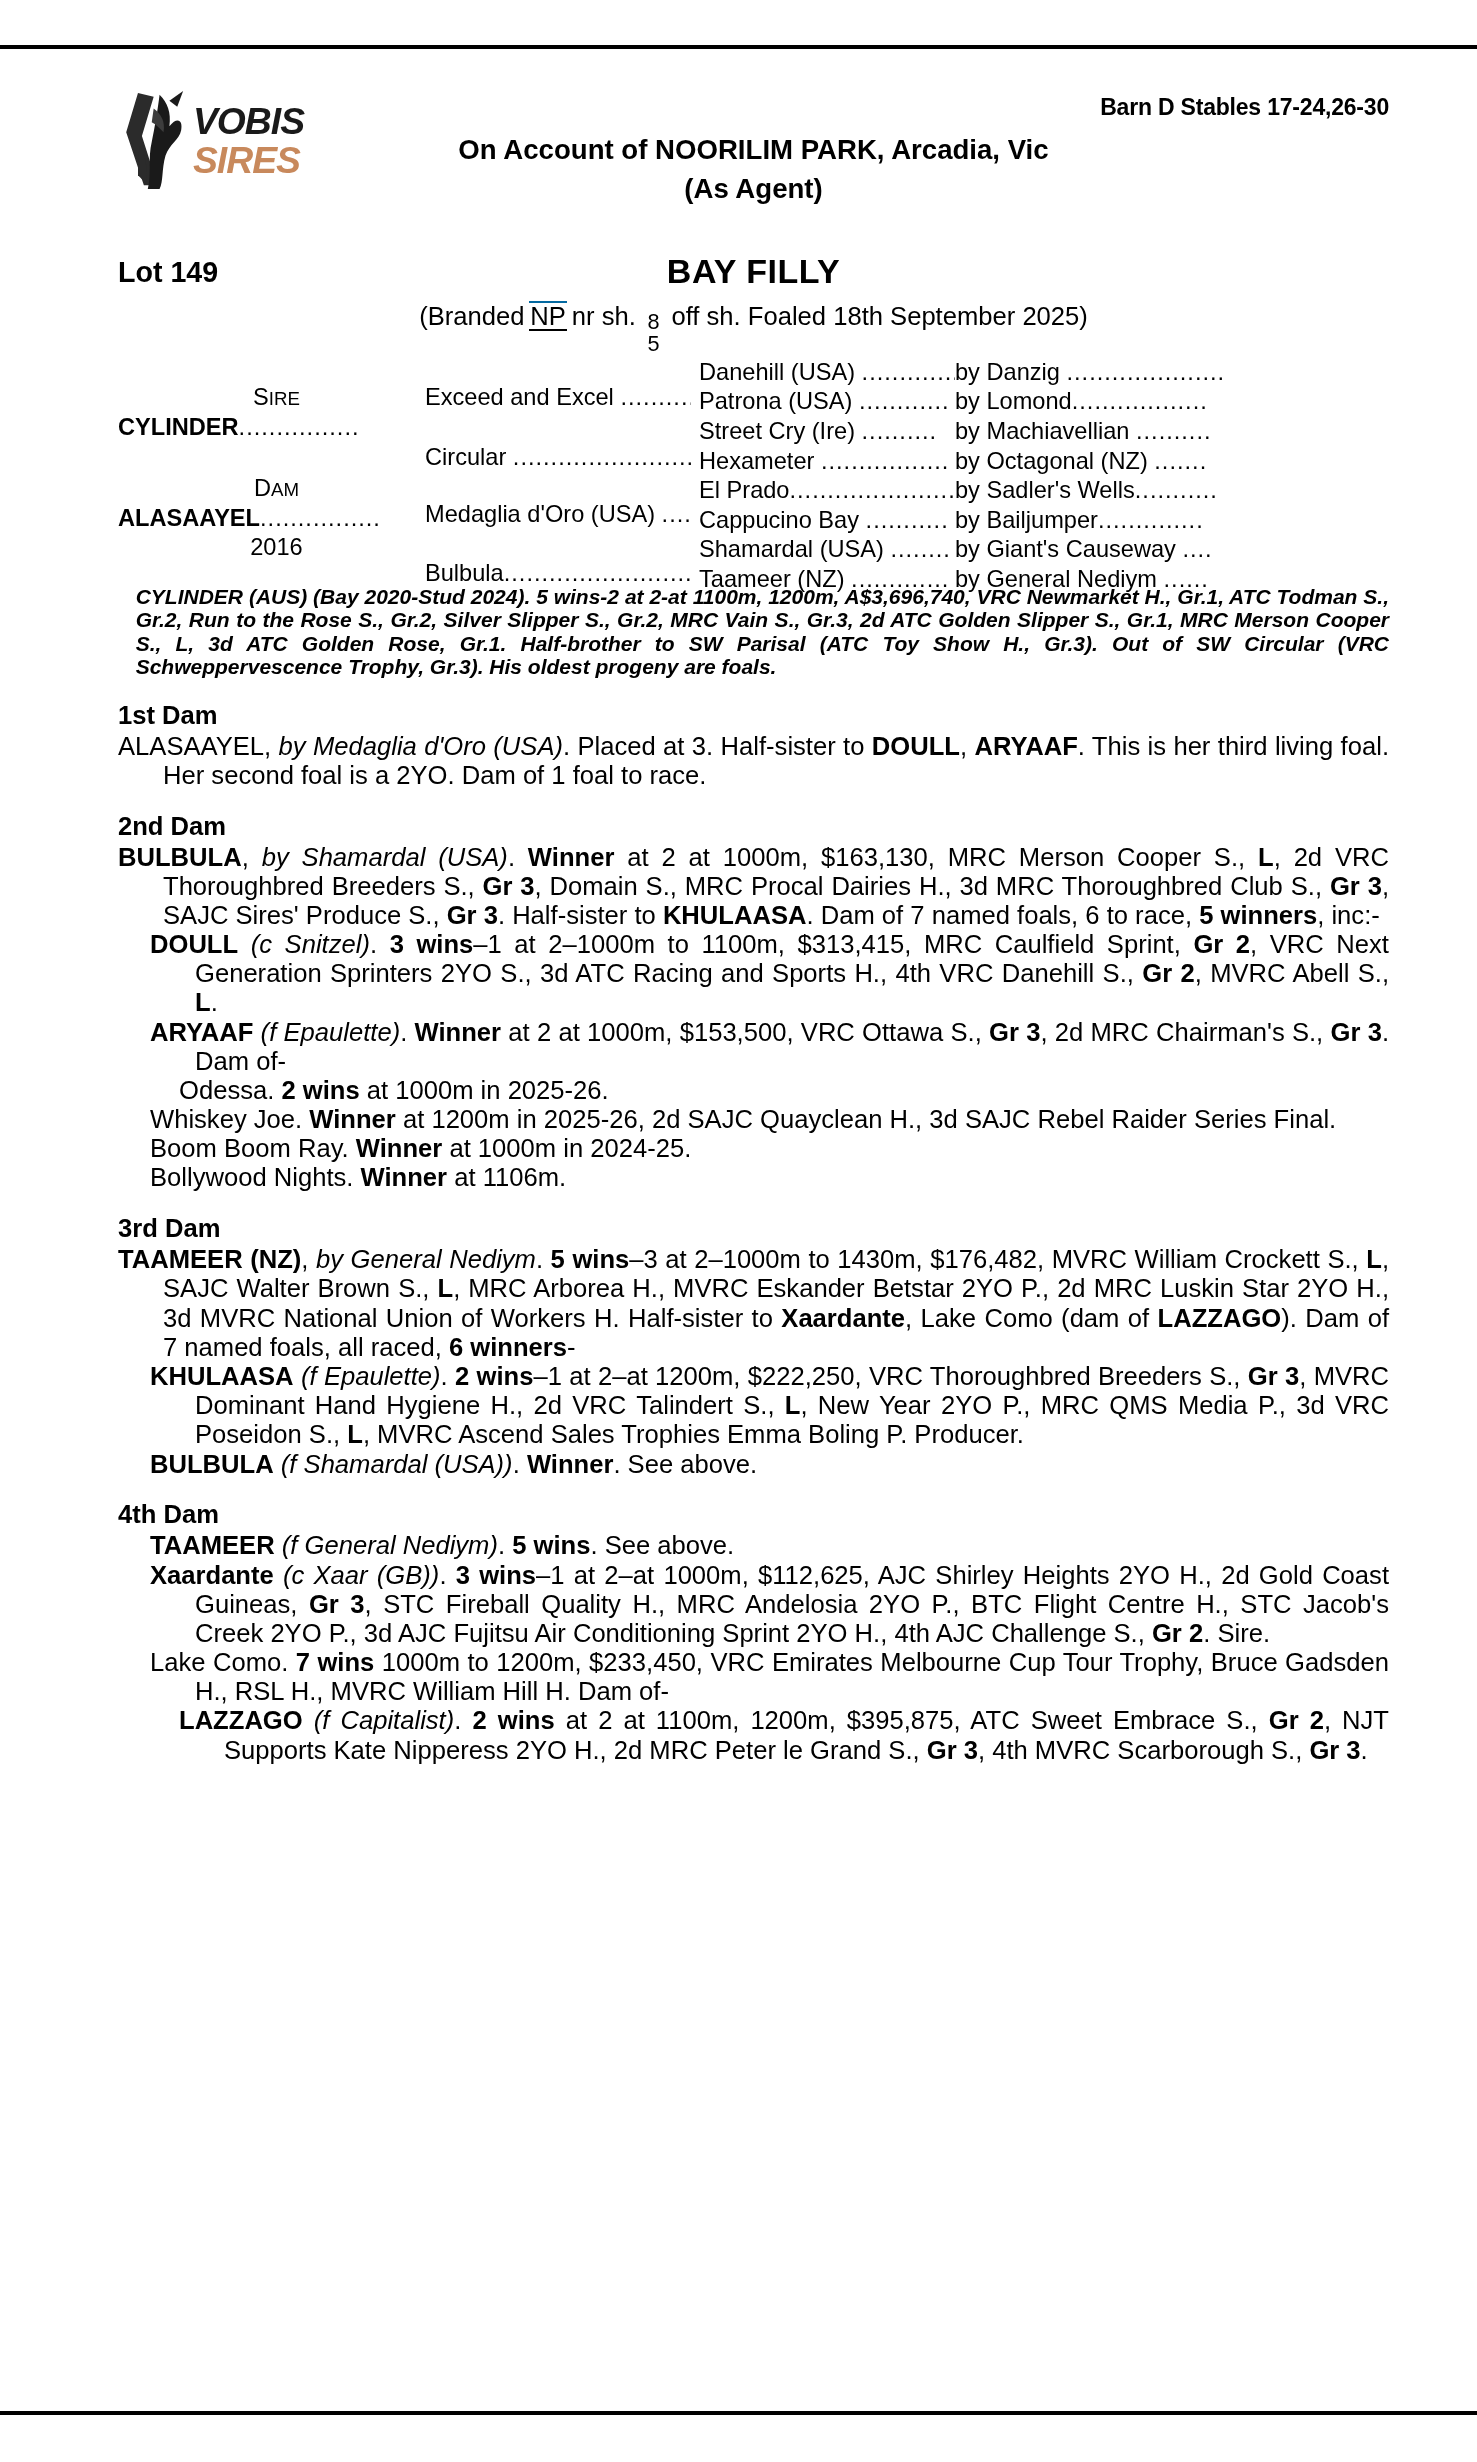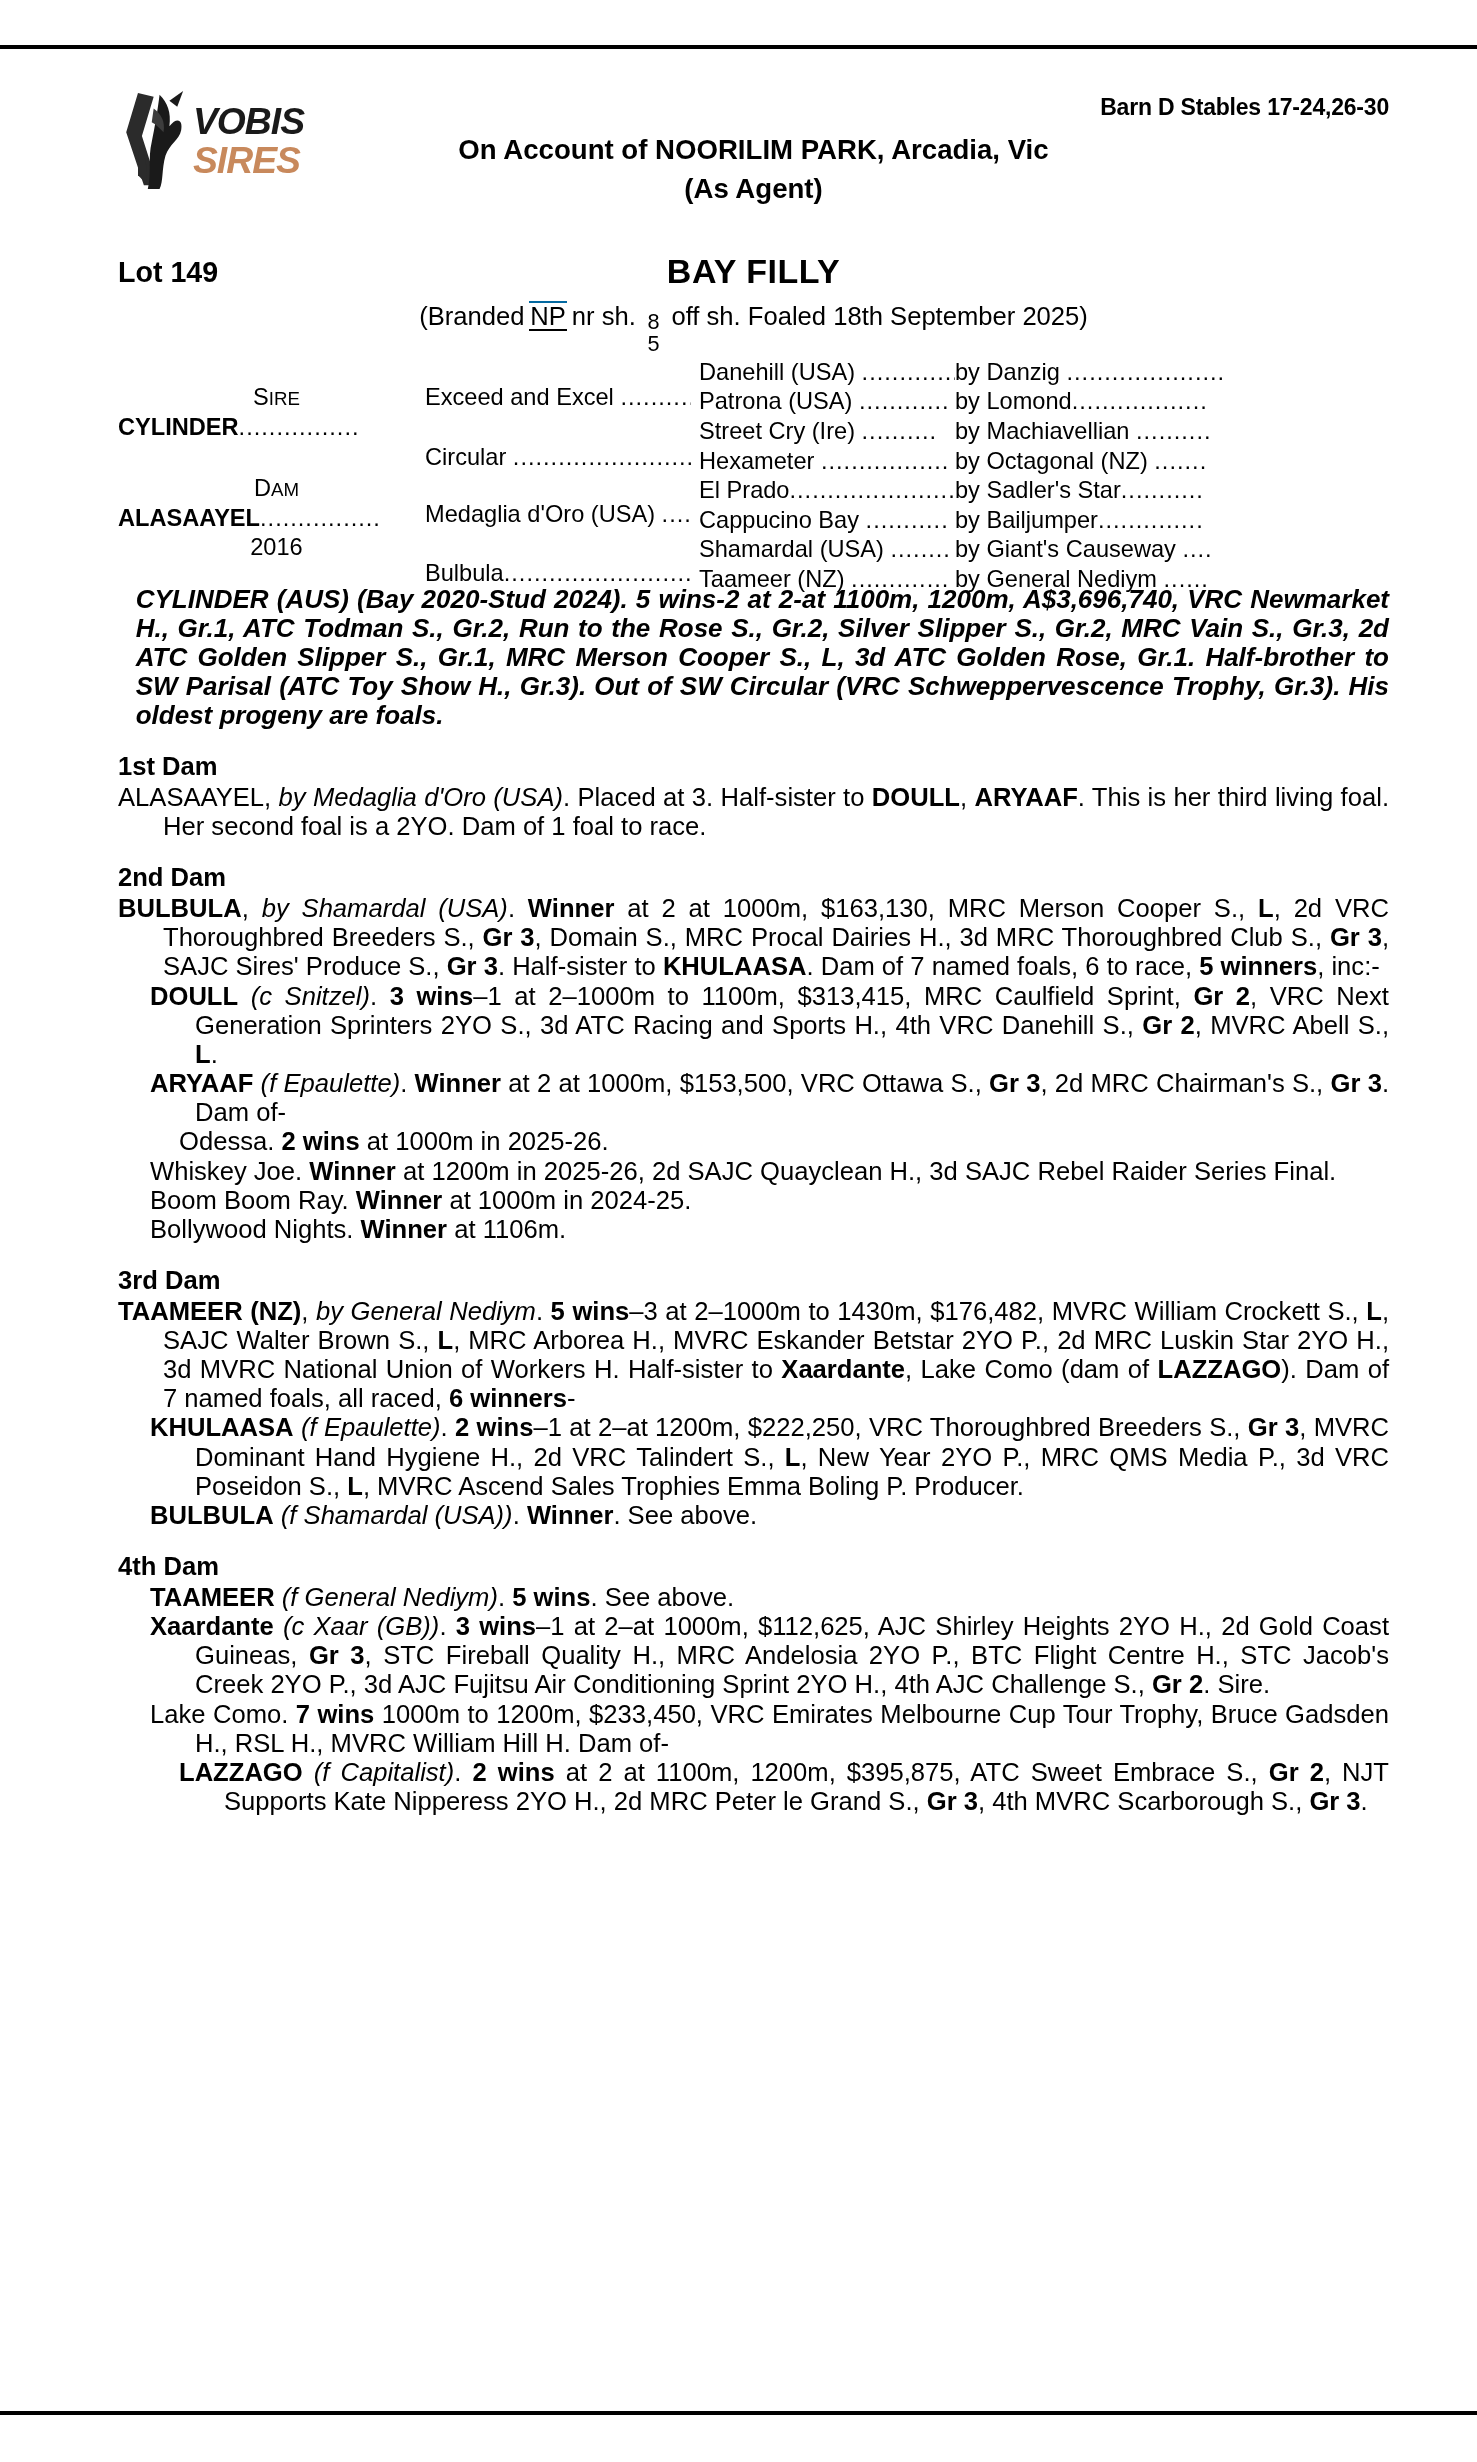--- a/index.html
+++ b/index.html
@@ -181,21 +181,21 @@
   .smallcapslabel .c2 { font-size: 18.7px; }
   .ped-name-bold { font-weight: bold; font-size: 23.6px; }
   .dots { letter-spacing: 1px; }
   .row-h { height: 29.6px; line-height: 29.6px; white-space: nowrap; overflow: hidden; }
   .sire-label { text-align: center; padding-left: 9.9px; }
   .ped-title-line { white-space: nowrap; }
 
   
   .sire-para {
     margin-top: 7.9px;
-    font-size: 26px;
+    font-size: 21px;
     font-weight: bold;
     font-style: italic;
     line-height: 1.12;
     text-align: justify;
     padding-left: 17.7px;
   }
 
   
   .dam-head {
     font-size: 25.6px;
@@ -314,21 +314,21 @@
         <div class="row-h"><span>Cappucino Bay</span> <span class="dots">...........</span></div>
         <div class="row-h"><span>Shamardal (USA)</span> <span class="dots">........</span></div>
         <div class="row-h"><span>Taameer (NZ)</span> <span class="dots">.............</span></div>
       </div>
 
       <div class="ped-col4">
         <div class="row-h"><span>by Danzig</span> <span class="dots">.....................</span></div>
         <div class="row-h"><span>by Lomond</span><span class="dots">..................</span></div>
         <div class="row-h"><span>by Machiavellian</span> <span class="dots">..........</span></div>
         <div class="row-h"><span>by Octagonal (NZ)</span> <span class="dots">.......</span></div>
-        <div class="row-h"><span>by Sadler's Star</span><span class="dots">...........</span></div>
+        <div class="row-h"><span>by Sadler's Wells</span><span class="dots">...........</span></div>
         <div class="row-h"><span>by Bailjumper</span><span class="dots">..............</span></div>
         <div class="row-h"><span>by Giant's Causeway</span> <span class="dots">....</span></div>
         <div class="row-h"><span>by General Nediym</span> <span class="dots">......</span></div>
       </div>
 
     </div>
 
     <div class="sire-para">CYLINDER (AUS) (Bay 2020-Stud 2024). 5 wins-2 at 2-at 1100m, 1200m, A$3,696,740, VRC Newmarket H., Gr.1, ATC Todman S., Gr.2, Run to the Rose S., Gr.2, Silver Slipper S., Gr.2, MRC Vain S., Gr.3, 2d ATC Golden Slipper S., Gr.1, MRC Merson Cooper S., L, 3d ATC Golden Rose, Gr.1. Half-brother to SW Parisal (ATC Toy Show H., Gr.3). Out of SW Circular (VRC Schweppervescence Trophy, Gr.3). His oldest progeny are foals.</div>
 
     <div id="dam-sections">

